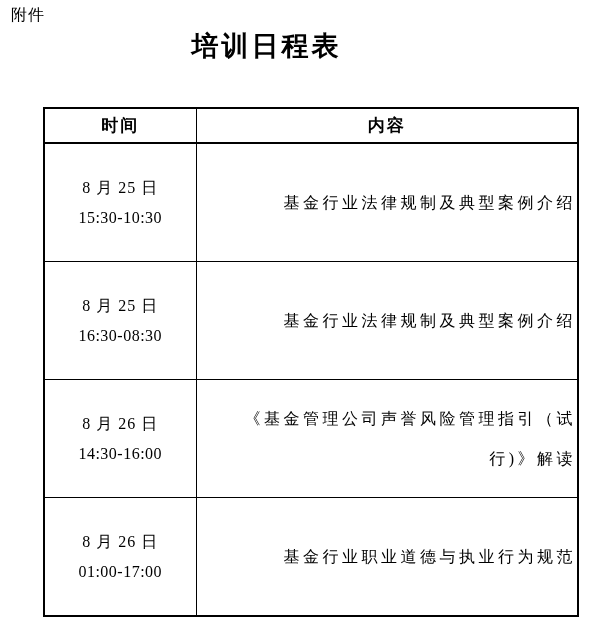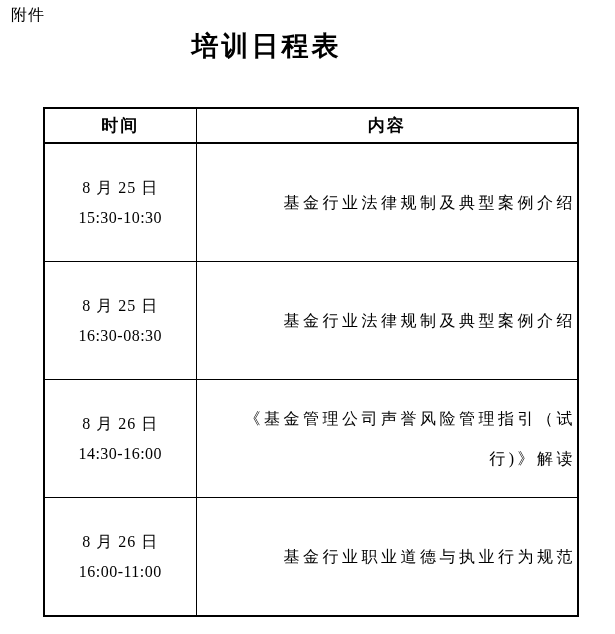--- a/index.html
+++ b/index.html
@@ -117,18 +117,18 @@
       <td class="time-cell">
         <div class="date-line">8 月 26 日</div>
         <div class="time-line">14:30-16:00</div>
       </td>
       <td class="content-cell">《基金管理公司声誉风险管理指引（试
 行)》解读</td>
     </tr>
     <tr>
       <td class="time-cell">
         <div class="date-line">8 月 26 日</div>
-        <div class="time-line">16:00-11:00</div>
+        <div class="time-line">01:00-17:00</div>
       </td>
       <td class="content-cell">基金行业职业道德与执业行为规范</td>
     </tr>
   </tbody>
 </table>
 
 </body></html>

